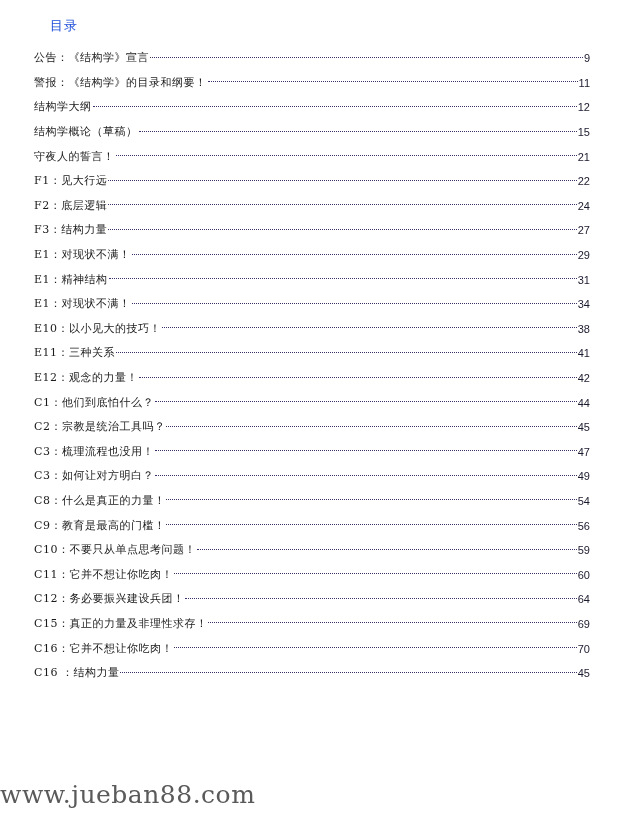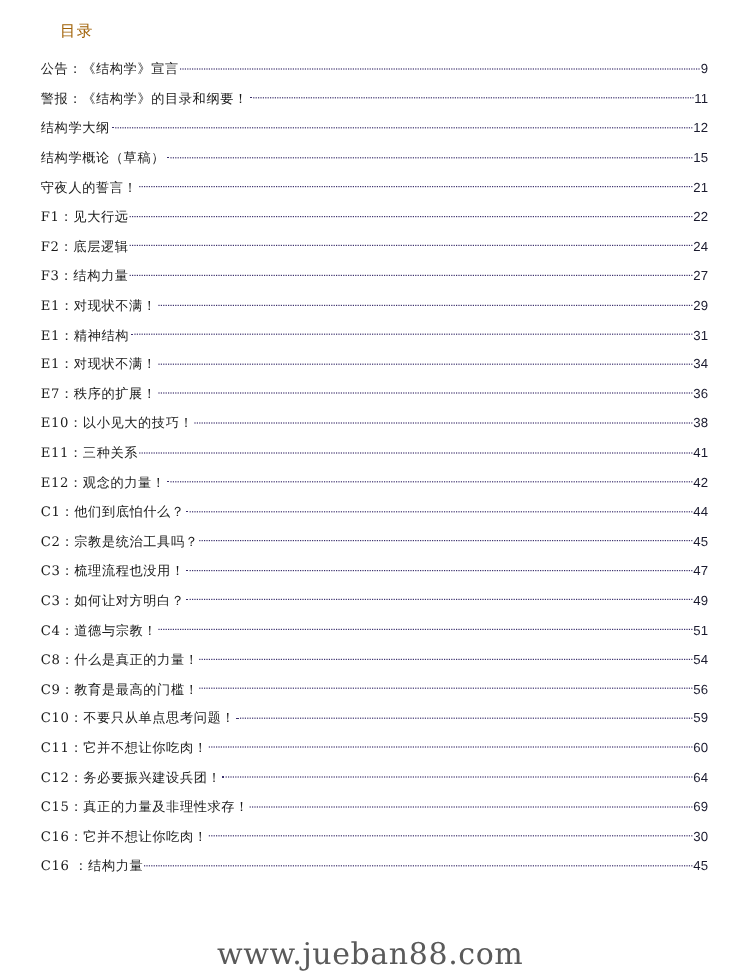--- a/index.html
+++ b/index.html
@@ -14,21 +14,21 @@
       overflow: hidden;
       font-family: "DejaVu Serif", "Liberation Serif", serif;
       color: #1a1a1a;
     }
     .toc-title {
       position: absolute;
       left: 50px;
       top: 17px;
       font-family: "DejaVu Sans", "Liberation Sans", sans-serif;
       font-size: 13px;
-      color: #a16207;
+      color: #1d4ed8;
       letter-spacing: 1px;
     }
     .toc-list {
       position: absolute;
       left: 34px;
       top: 46px;
       width: 556px;
       margin: 0;
       padding: 0;
       list-style: none;
@@ -57,21 +57,21 @@
       font-family: "Liberation Sans", "DejaVu Sans", sans-serif;
       font-size: 11px;
       color: #1a1a2e;
       text-align: right;
     }
     .watermark {
       position: absolute;
       left: 0;
       width: 617px;
       top: 780px;
-      text-align: center;
+      text-align: left;
       font-family: "DejaVu Serif", "Liberation Serif", serif;
       font-size: 25px;
       color: #5a5a5a;
       letter-spacing: 0.5px;
     }
   </style>
 </head>
 <body>
 
 <div class="toc-title">目录</div>
@@ -126,25 +126,20 @@
       <span class="toc-label">E1：精神结构</span>
       <span class="toc-leader"></span>
       <span class="toc-page">31</span>
     </li>
   <li class="toc-entry">
       <span class="toc-label">E1：对现状不满！</span>
       <span class="toc-leader"></span>
       <span class="toc-page">34</span>
     </li>
   <li class="toc-entry">
-      <span class="toc-label">E7：秩序的扩展！</span>
-      <span class="toc-leader"></span>
-      <span class="toc-page">36</span>
-    </li>
-  <li class="toc-entry">
       <span class="toc-label">E10：以小见大的技巧！</span>
       <span class="toc-leader"></span>
       <span class="toc-page">38</span>
     </li>
   <li class="toc-entry">
       <span class="toc-label">E11：三种关系</span>
       <span class="toc-leader"></span>
       <span class="toc-page">41</span>
     </li>
   <li class="toc-entry">
@@ -166,25 +161,20 @@
       <span class="toc-label">C3：梳理流程也没用！</span>
       <span class="toc-leader"></span>
       <span class="toc-page">47</span>
     </li>
   <li class="toc-entry">
       <span class="toc-label">C3：如何让对方明白？</span>
       <span class="toc-leader"></span>
       <span class="toc-page">49</span>
     </li>
   <li class="toc-entry">
-      <span class="toc-label">C4：道德与宗教！</span>
-      <span class="toc-leader"></span>
-      <span class="toc-page">51</span>
-    </li>
-  <li class="toc-entry">
       <span class="toc-label">C8：什么是真正的力量！</span>
       <span class="toc-leader"></span>
       <span class="toc-page">54</span>
     </li>
   <li class="toc-entry">
       <span class="toc-label">C9：教育是最高的门槛！</span>
       <span class="toc-leader"></span>
       <span class="toc-page">56</span>
     </li>
   <li class="toc-entry">
@@ -203,21 +193,21 @@
       <span class="toc-page">64</span>
     </li>
   <li class="toc-entry">
       <span class="toc-label">C15：真正的力量及非理性求存！</span>
       <span class="toc-leader"></span>
       <span class="toc-page">69</span>
     </li>
   <li class="toc-entry">
       <span class="toc-label">C16：它并不想让你吃肉！</span>
       <span class="toc-leader"></span>
-      <span class="toc-page">30</span>
+      <span class="toc-page">70</span>
     </li>
   <li class="toc-entry">
       <span class="toc-label">C16 ：结构力量</span>
       <span class="toc-leader"></span>
       <span class="toc-page">45</span>
     </li>
 </ul>
 
 <div class="watermark">www.jueban88.com</div>
 

